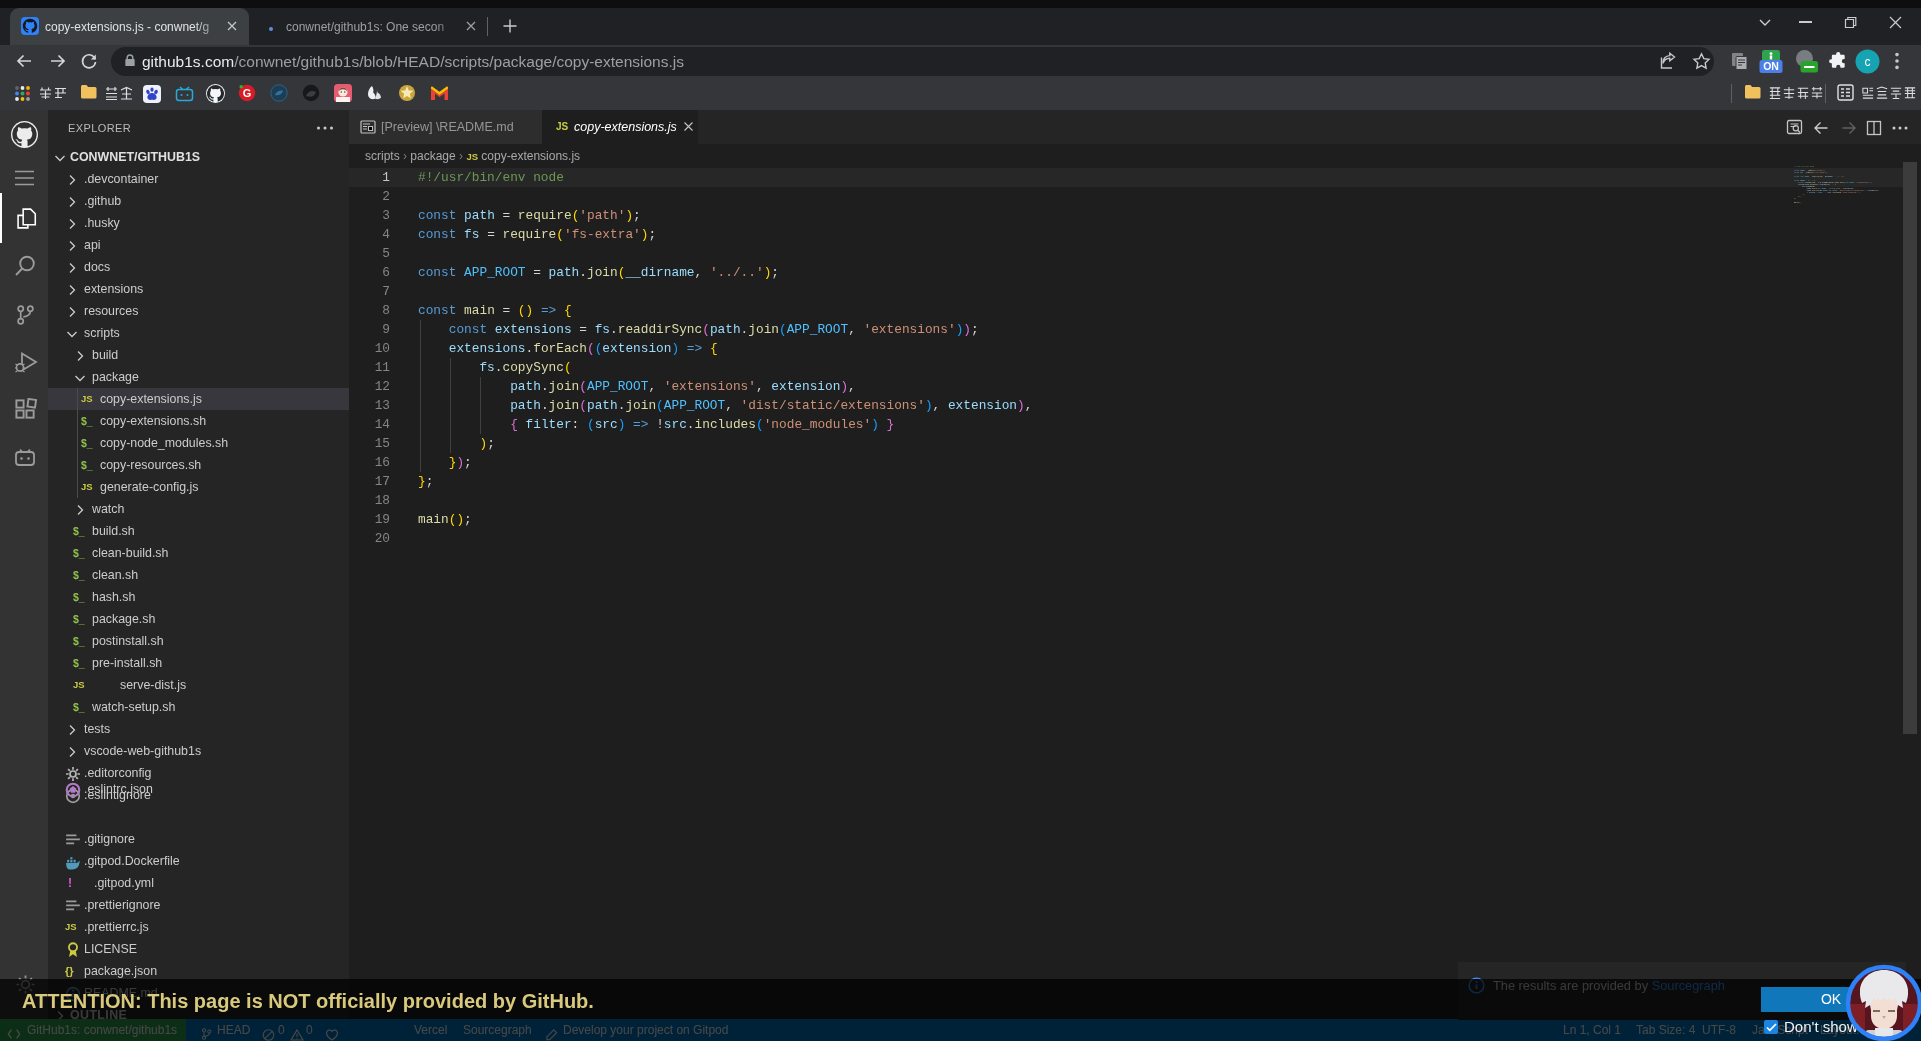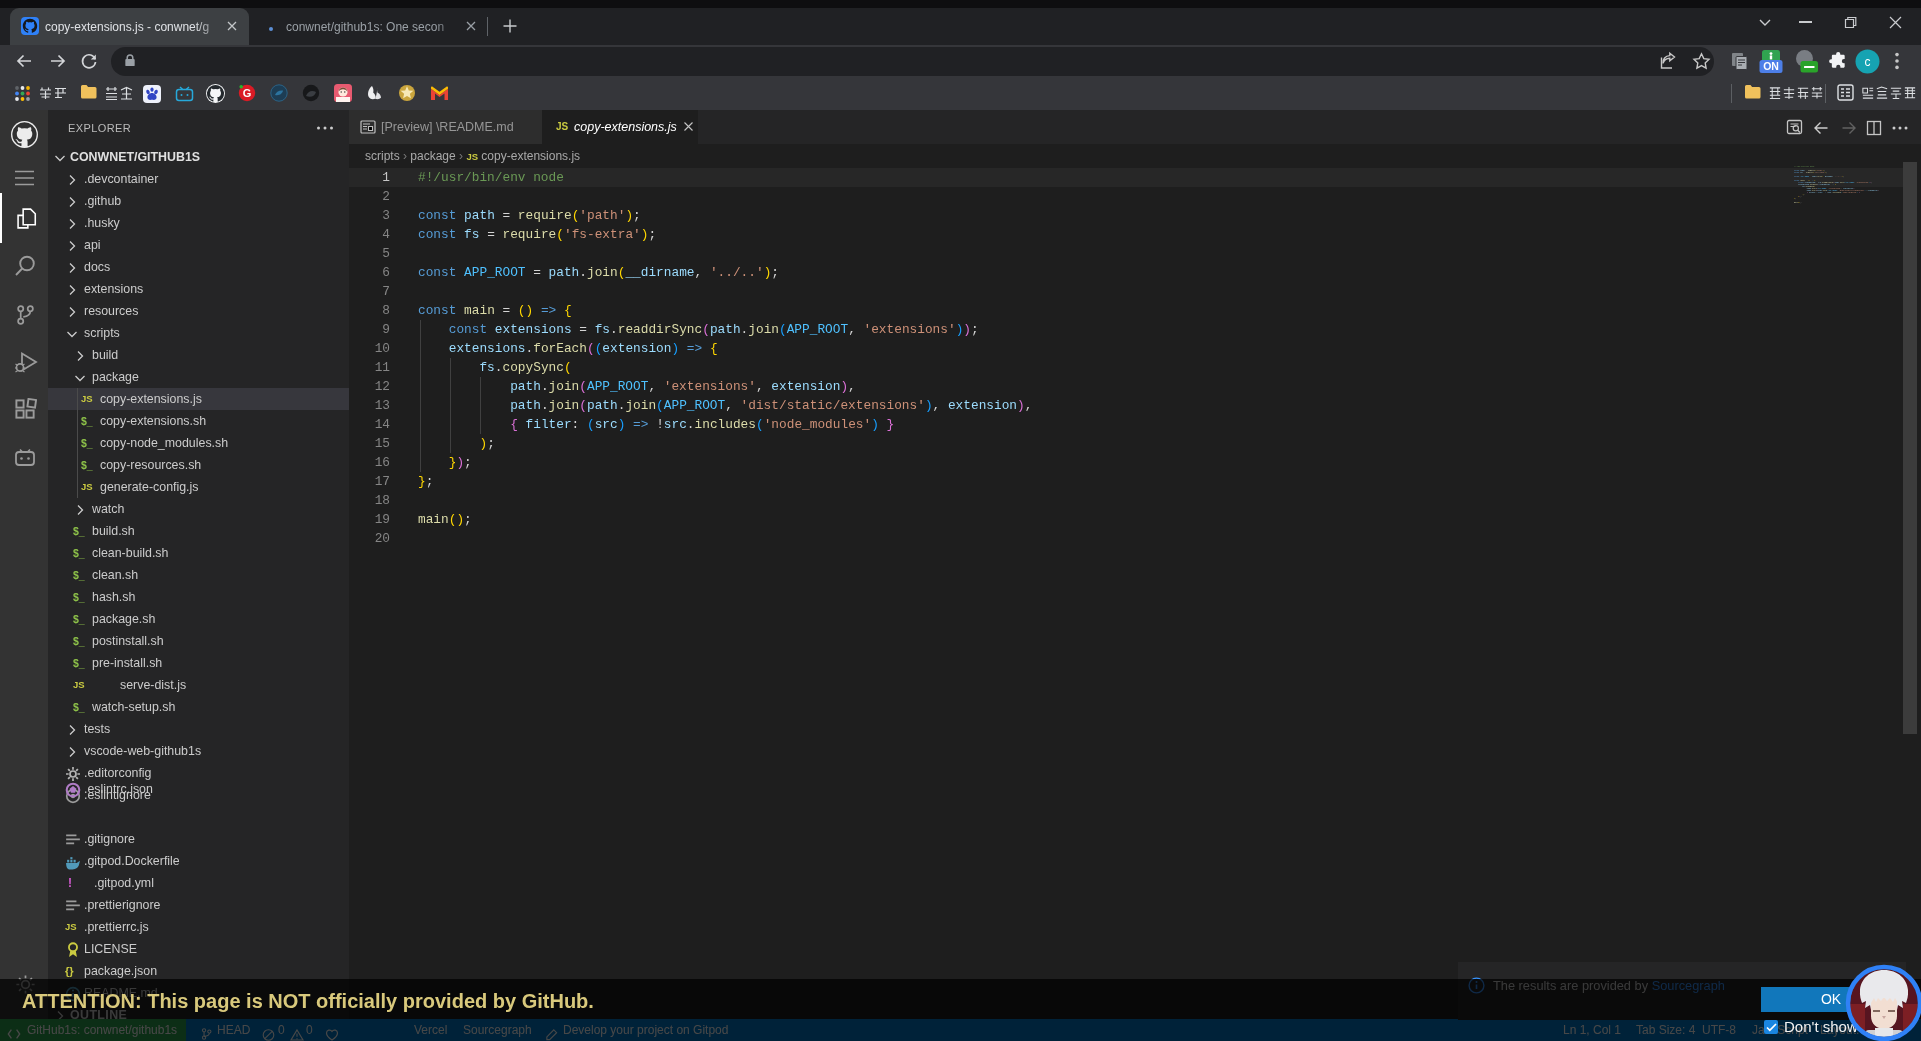--- a/index.html
+++ b/index.html
@@ -69,20 +69,21 @@
     </svg>
 <svg class="abs" style="left:79px;top:51px;" width="20" height="20" viewBox="0 0 20 20">
       <path fill="none" stroke="#d3d5d8" stroke-width="1.7" d="M16.2 8.2A6.5 6.5 0 1 0 16.5 11"></path>
       <path fill="#d3d5d8" d="M16.8 3.5v5h-5z"></path>
     </svg>
 <div class="abs" style="left:111px;top:47px;width:1603px;height:29px;background:#202124;border-radius:15px;"></div>
 <svg class="abs" style="left:123px;top:53px;" width="14" height="15" viewBox="0 0 15 16">
       <rect x="2.5" y="6.5" width="10" height="7.5" rx="1" fill="#9aa0a6"></rect>
       <path fill="none" stroke="#9aa0a6" stroke-width="1.6" d="M4.5 6.5V5a3 3 0 0 1 6 0v1.5"></path>
     </svg>
+<div class="abs" style="left:142px;top:45px;height:33px;line-height:34px;font-size:15.5px;color:#e8eaed;white-space:nowrap;">github1s.com<span style="color:#9aa0a6;">/conwnet/github1s/blob/HEAD/scripts/package/copy-extensions.js</span></div>
 <svg class="abs" style="left:1658px;top:51px;" width="19" height="19" viewBox="0 0 19 19">
       <path fill="none" stroke="#c7c7c7" stroke-width="1.4" d="M3.5 6.5V17H14"></path>
       <path fill="none" stroke="#c7c7c7" stroke-width="1.4" d="M11.8 2.2L16.5 6l-4.7 3.8V7.3C7.5 7.5 5.8 9.6 5 12.4c-.4-4.2 2.3-7.6 6.8-7.8z"></path>
     </svg>
 <svg class="abs" style="left:1692px;top:52px;" width="19" height="19" viewBox="0 0 19 19">
       <path fill="none" stroke="#c7c7c7" stroke-width="1.4" d="M9.5 1.8l2.3 4.8 5.2.7-3.8 3.6.9 5.2-4.6-2.5-4.6 2.5.9-5.2L2 7.3l5.2-.7z"></path>
     </svg>
 
 <svg class="abs" style="left:1731px;top:52px;" width="17" height="18" viewBox="0 0 17 18">
       <rect x="1" y="1" width="11" height="13" rx="1" fill="#808488"></rect>

